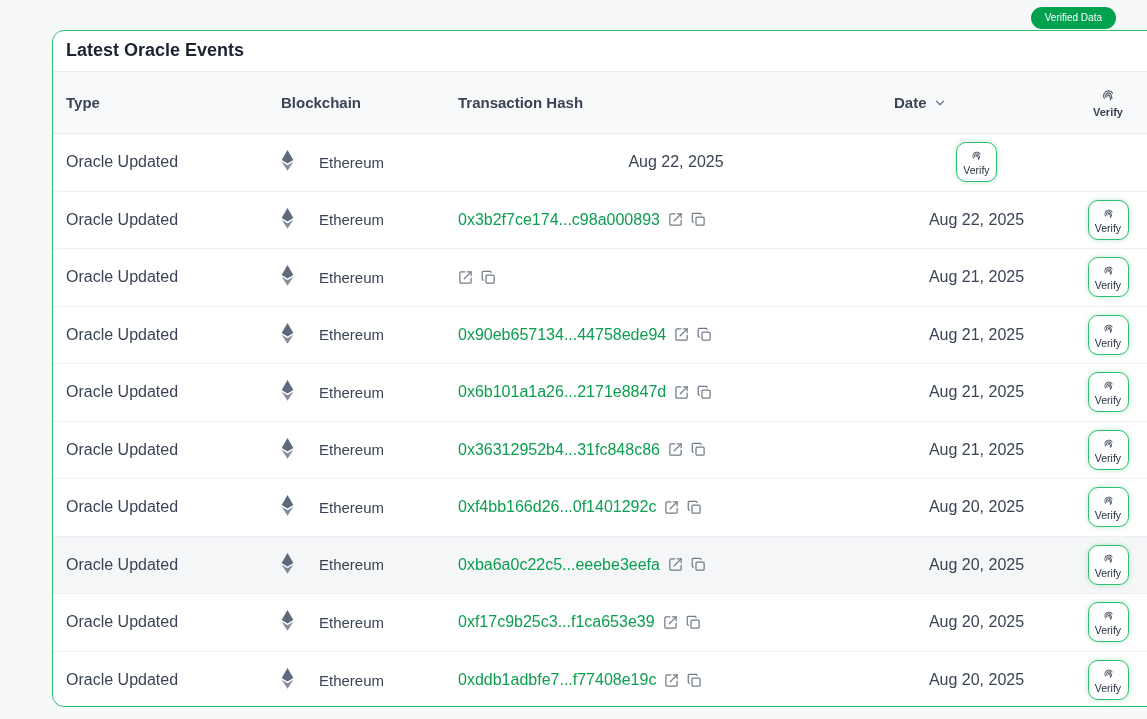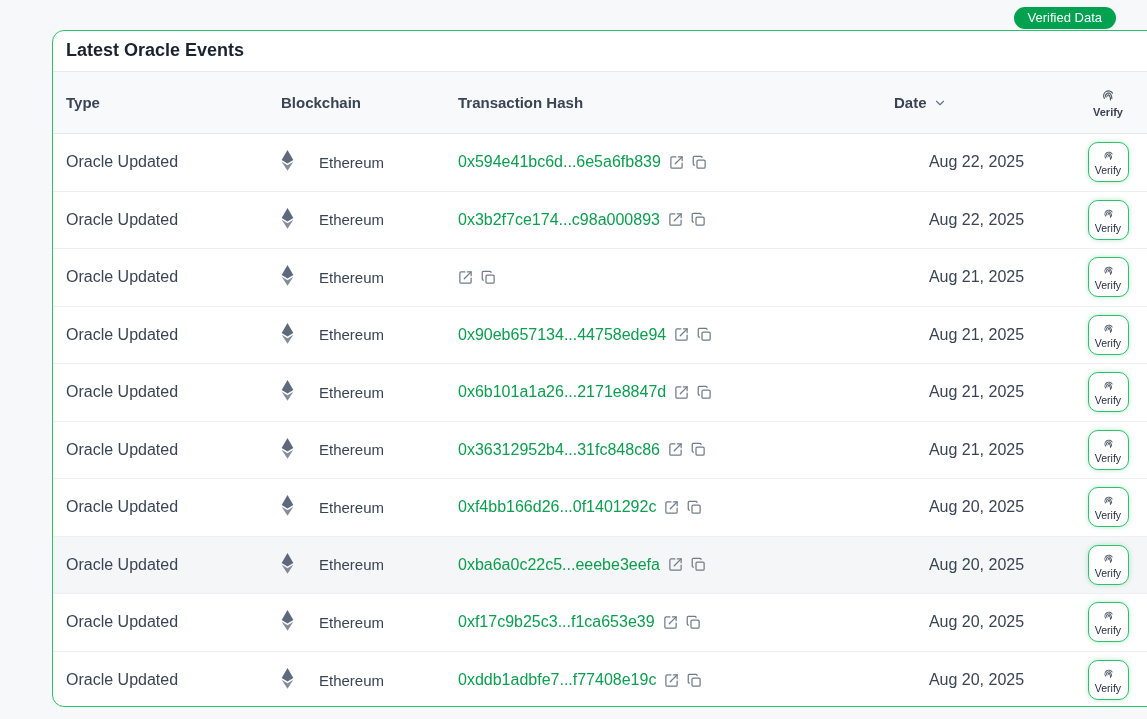--- a/index.html
+++ b/index.html
@@ -18,21 +18,21 @@
   html,body{margin:0;padding:0;}
   body{
     width:1147px;height:719px;position:relative;overflow:hidden;
     background:var(--page-bg);
     font-family:"Liberation Sans", sans-serif;
     color:var(--text-dark);
   }
   .badge{
     position:absolute;top:7px;right:31px;z-index:3;
     background:var(--badge-green);color:#ffffff;
-    font-size:13px;line-height:22px;height:22px;
+    font-size:10px;line-height:22px;height:22px;
     padding:0 14px;border-radius:999px;margin-left:48px;
   }
   .card{
     position:absolute;left:14px;top:30px;width:1119px;height:677px;
     background:#ffffff;border:1px solid var(--border-green);
     border-radius:12px;overflow:hidden;z-index:2;margin-left:38px;
   }
   .card-title{
     padding:9px 13px 10px;
     font-size:18px;font-weight:bold;color:var(--title-dark);
@@ -147,33 +147,20 @@
   <div class="grid row">
     <div class="cell-type">Oracle Updated</div>
     <div class="cell-chain">
       <span style="color:#434f66;">
         <svg width="13" height="21">
               <use href="#icon-eth"></use>
             </svg>
       </span>
       <span>Ethereum</span>
     </div>
-    <div class="cell-hash">
-      <a class="hash-link">0x594e41bc6d...6e5a6fb839</a>
-      <span class="mini-icon">
-        <svg width="15" height="15">
-              <use href="#icon-ext"></use>
-            </svg>
-      </span>
-      <span class="mini-icon">
-        <svg width="15" height="15">
-              <use href="#icon-copy"></use>
-            </svg>
-      </span>
-    </div>
     <div class="cell-date">Aug 22, 2025</div>
     <div class="cell-verify">
       <button class="verify-btn">
         <span style="color:#4b5563;">
           <svg width="13" height="13">
                 <use href="#icon-fp"></use>
               </svg>
         </span>
         <span>Verify</span>
       </button>

